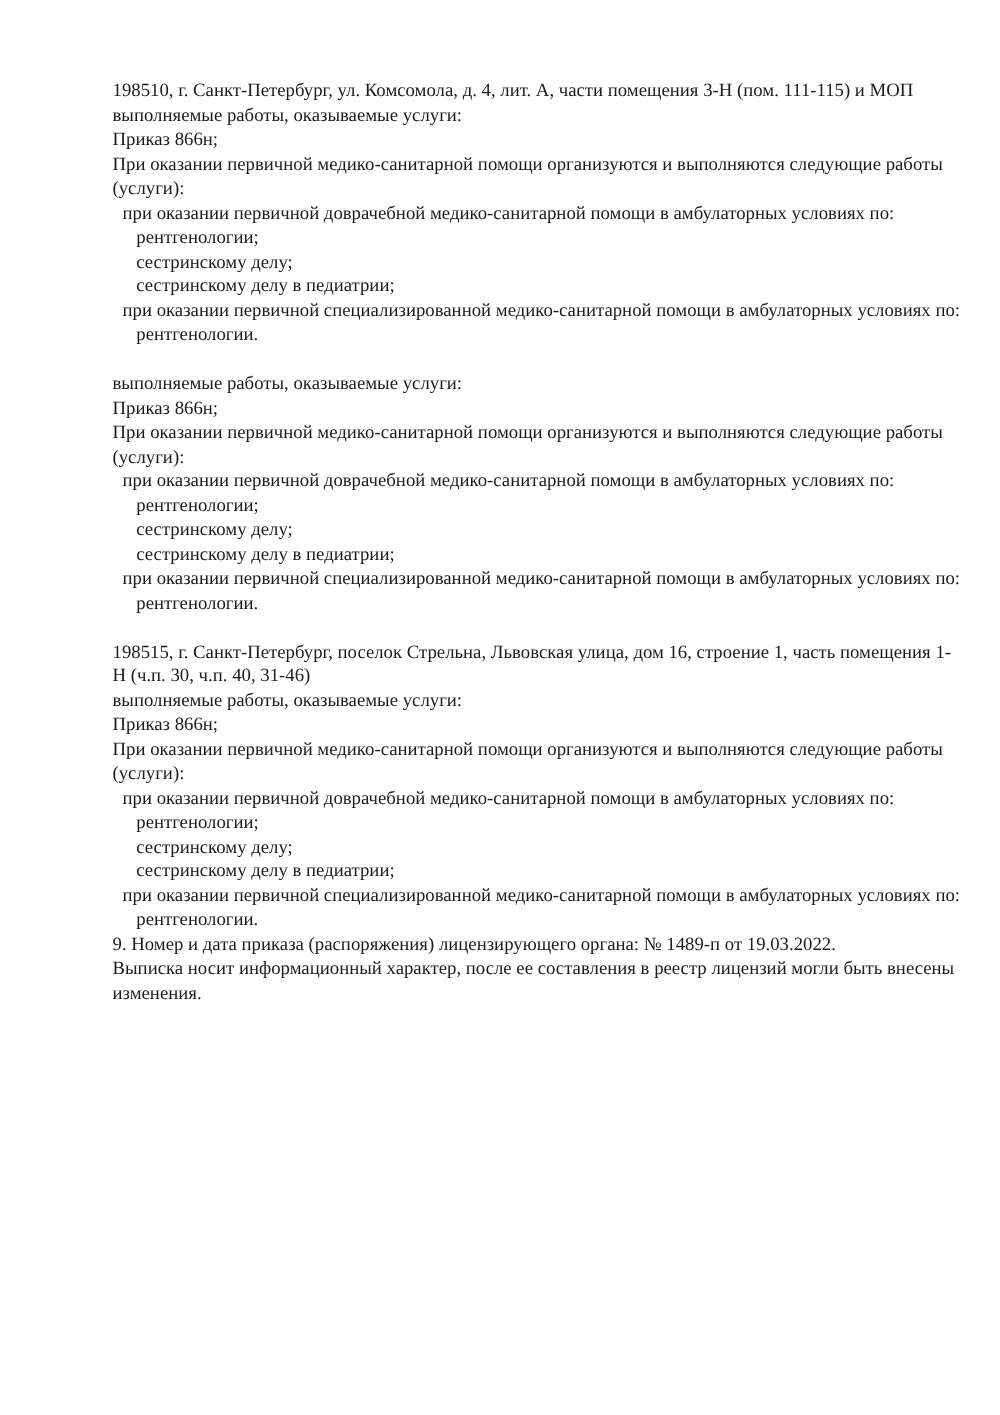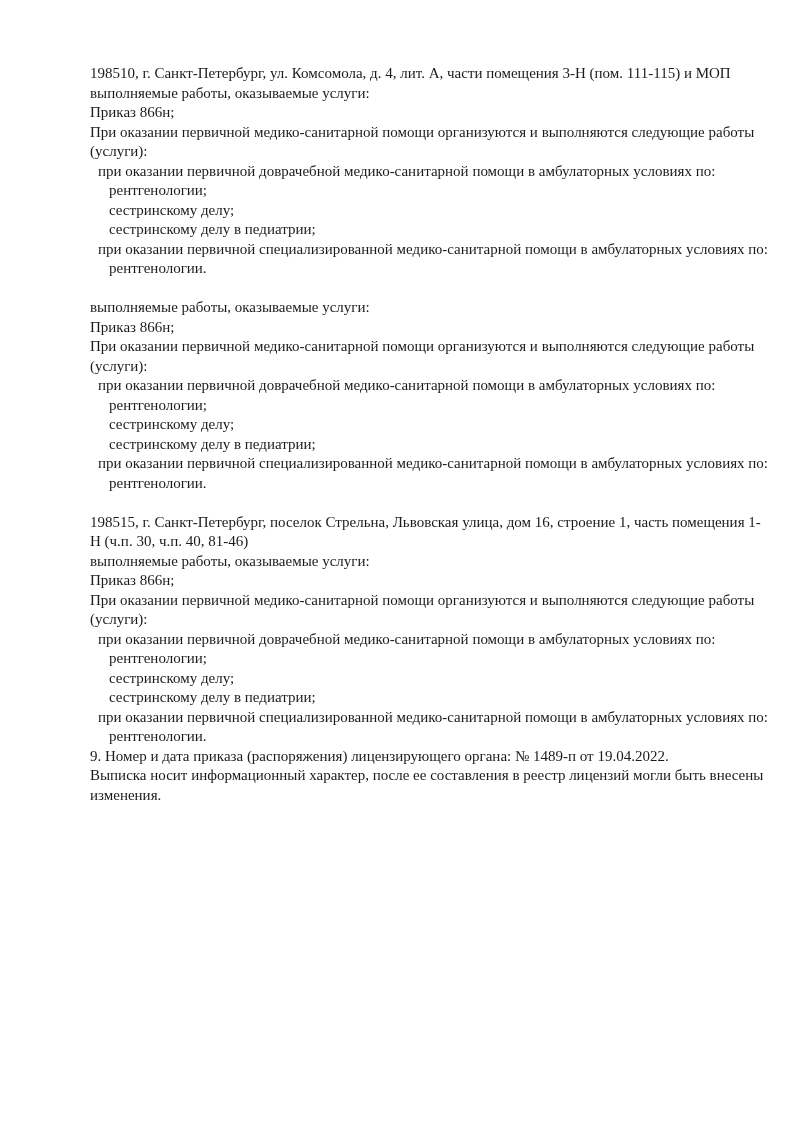--- a/index.html
+++ b/index.html
@@ -59,29 +59,29 @@
     <p class="para">При оказании первичной медико-санитарной помощи организуются и выполняются следующие работы (услуги):</p>
     <p class="para indent1">при оказании первичной доврачебной медико-санитарной помощи в амбулаторных условиях по:</p>
     <p class="para indent2">рентгенологии;</p>
     <p class="para indent2">сестринскому делу;</p>
     <p class="para indent2">сестринскому делу в педиатрии;</p>
     <p class="para indent1">при оказании первичной специализированной медико-санитарной помощи в амбулаторных условиях по:</p>
     <p class="para indent2">рентгенологии.</p>
   </section>
 
   <section class="block">
-    <p class="para">198515, г. Санкт-Петербург, поселок Стрельна, Львовская улица, дом 16, строение 1, часть помещения 1-Н (ч.п. 30, ч.п. 40, 81-46)</p>
+    <p class="para">198515, г. Санкт-Петербург, поселок Стрельна, Львовская улица, дом 16, строение 1, часть помещения 1-Н (ч.п. 30, ч.п. 40, 31-46)</p>
     <p class="para">выполняемые работы, оказываемые услуги:</p>
     <p class="para">Приказ 866н;</p>
     <p class="para">При оказании первичной медико-санитарной помощи организуются и выполняются следующие работы (услуги):</p>
     <p class="para indent1">при оказании первичной доврачебной медико-санитарной помощи в амбулаторных условиях по:</p>
     <p class="para indent2">рентгенологии;</p>
     <p class="para indent2">сестринскому делу;</p>
     <p class="para indent2">сестринскому делу в педиатрии;</p>
     <p class="para indent1">при оказании первичной специализированной медико-санитарной помощи в амбулаторных условиях по:</p>
     <p class="para indent2">рентгенологии.</p>
   </section>
 
-  <p class="para gap-before">9. Номер и дата приказа (распоряжения) лицензирующего органа: № 1489-п от 19.04.2022.</p>
+  <p class="para gap-before">9. Номер и дата приказа (распоряжения) лицензирующего органа: № 1489-п от 19.03.2022.</p>
 
   <p class="para gap-before">Выписка носит информационный характер, после ее составления в реестр лицензий могли быть внесены изменения.</p>
 
 </div>
 
 </body></html>

